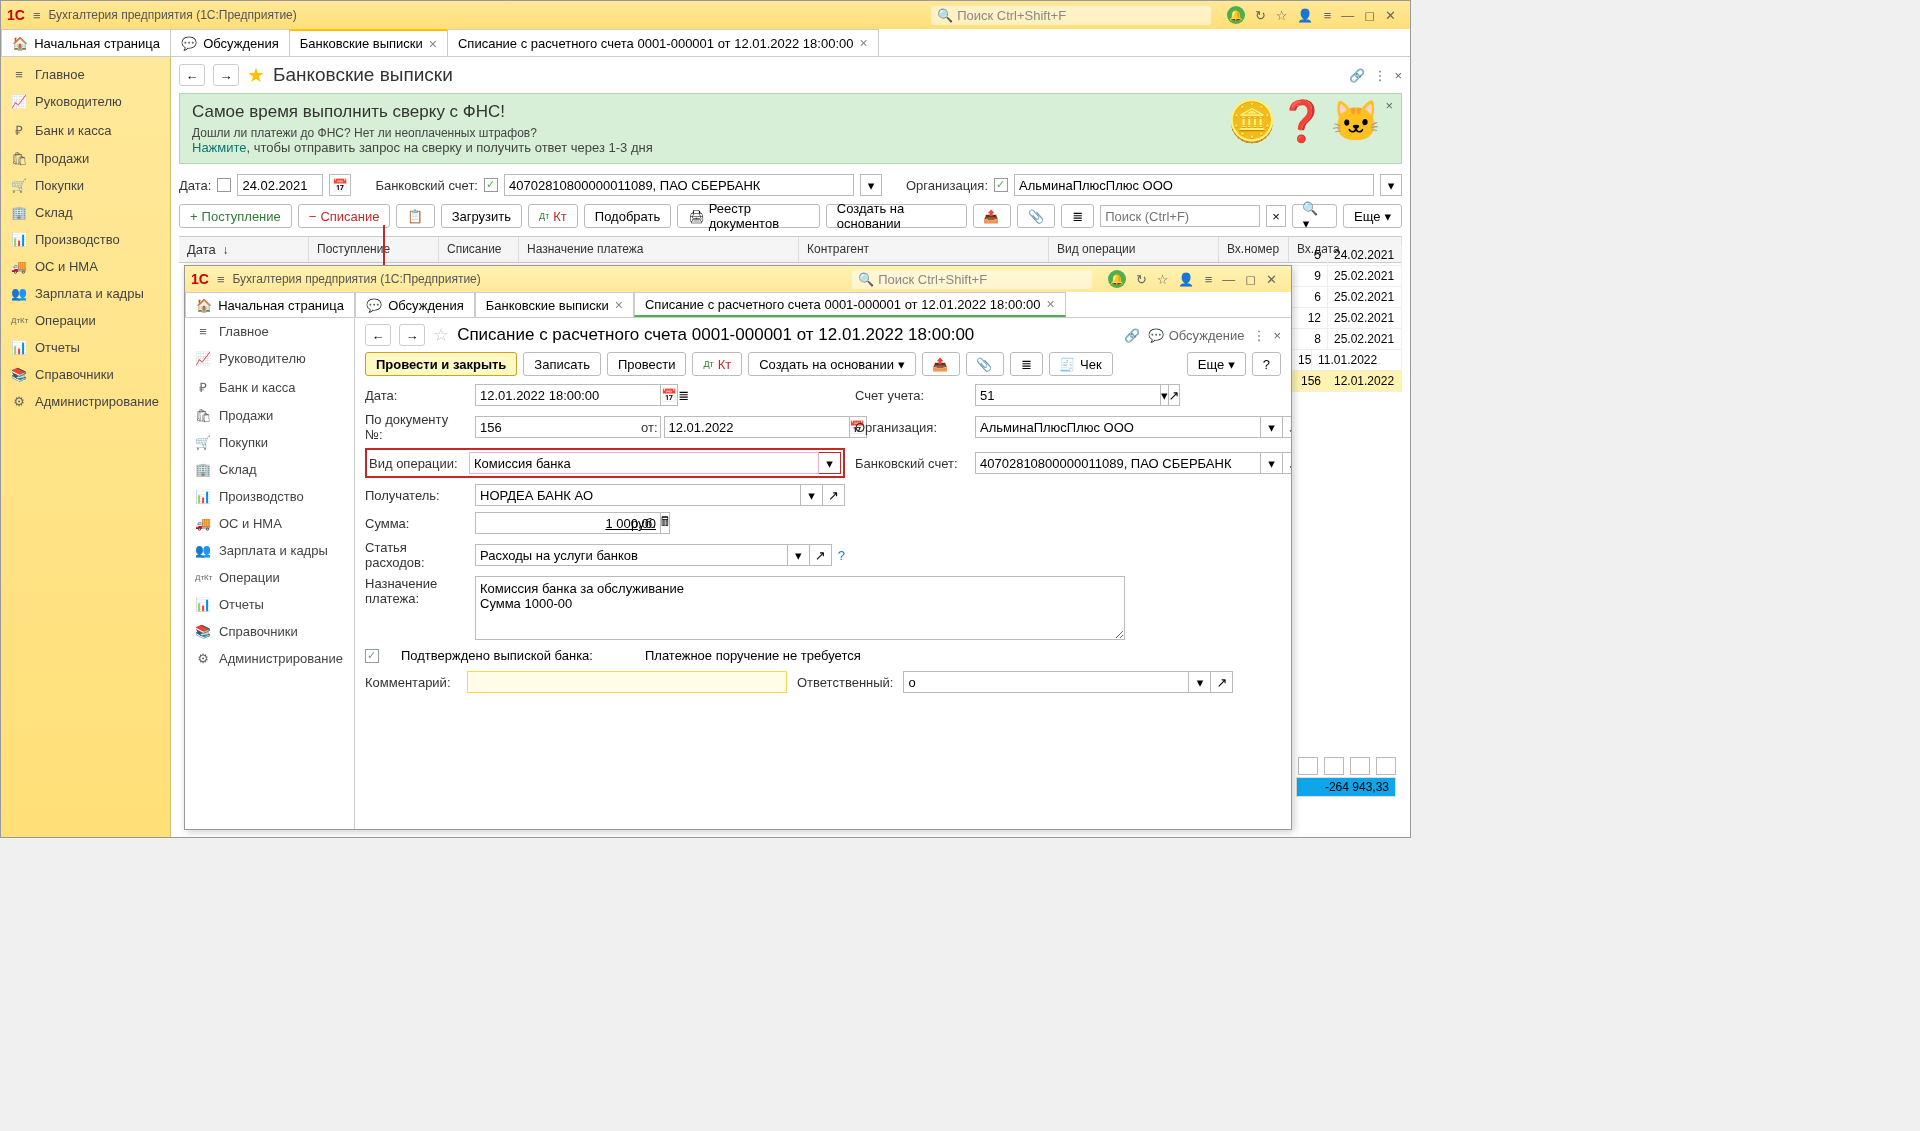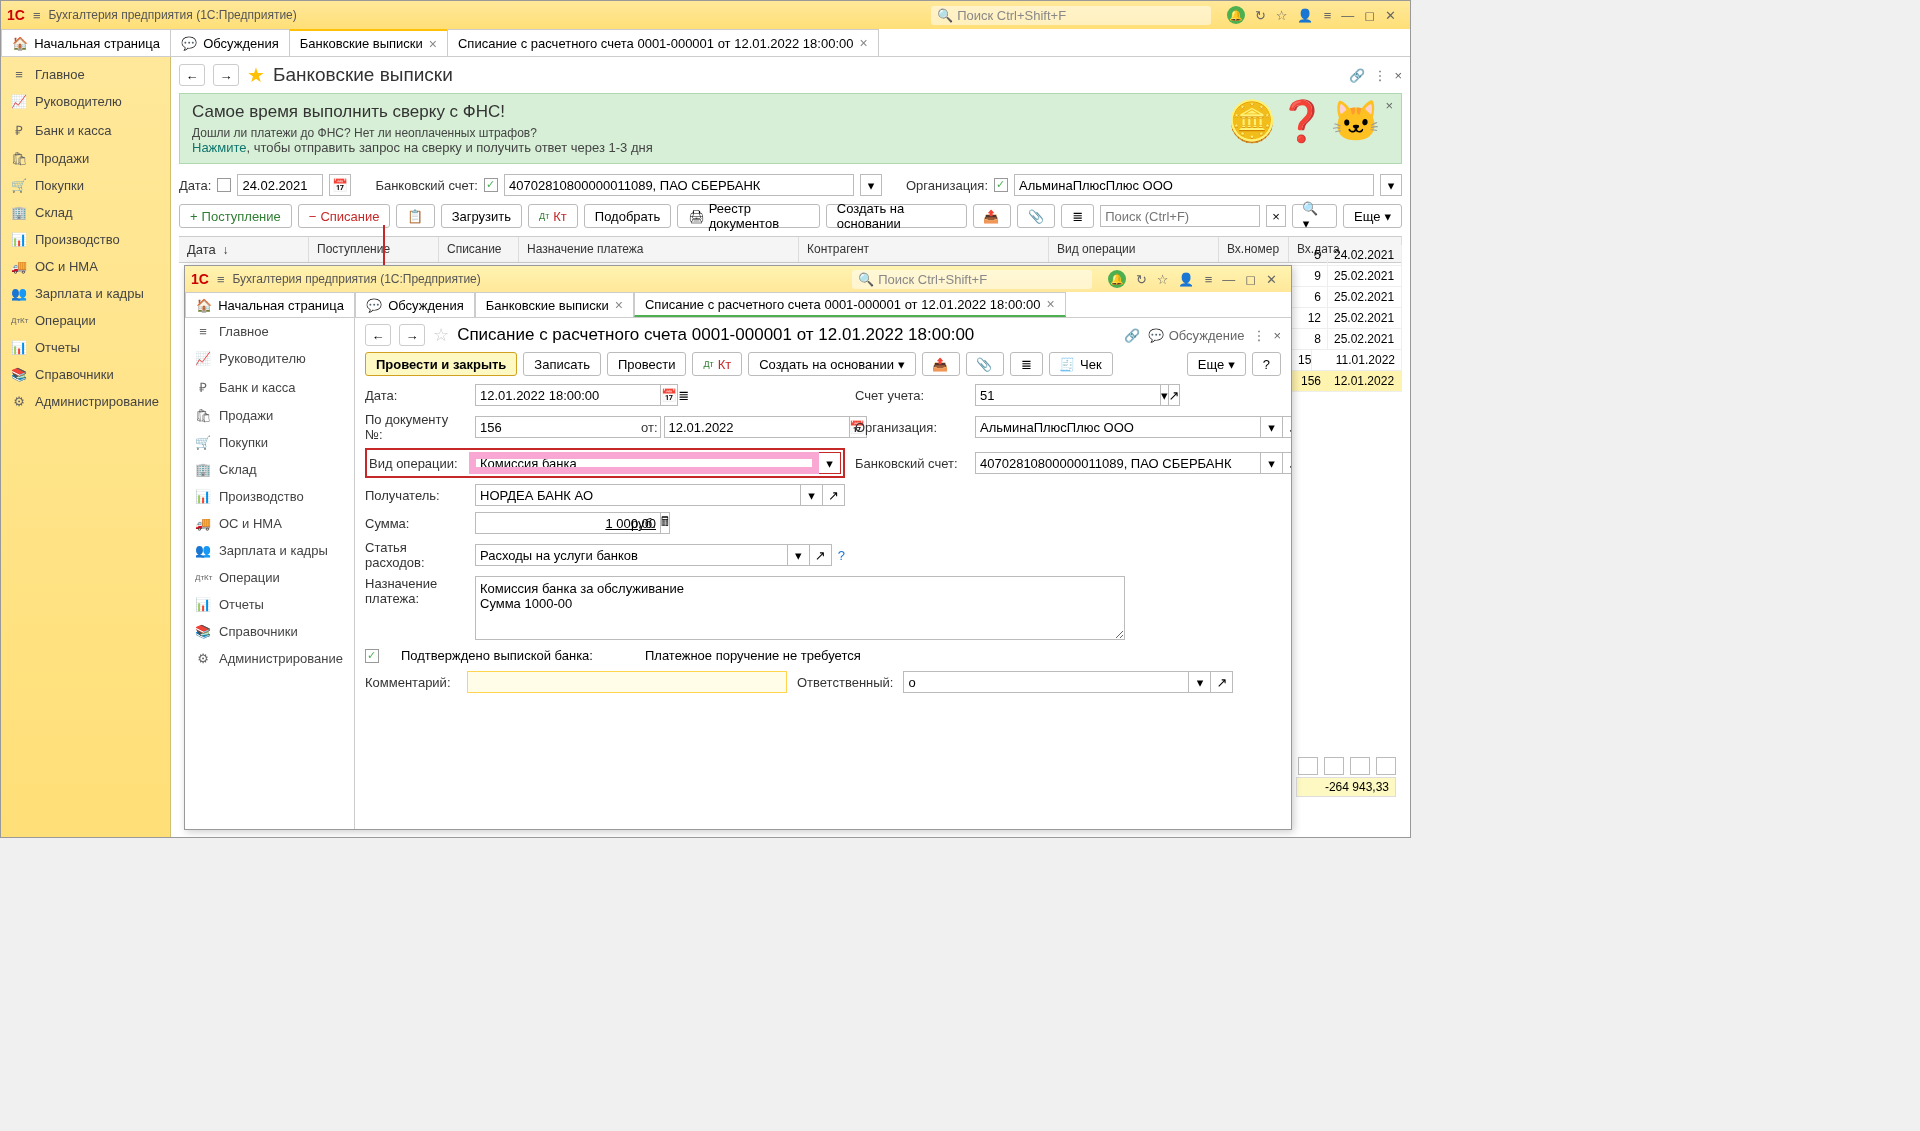--- a/index.html
+++ b/index.html
@@ -59,30 +59,30 @@
 .doc-header { display: flex; align-items: center; gap: 8px; margin-bottom: 6px; }
 .star-o { color: #ccc; font-size: 18px; }
 .doc-title { font-size: 17px; }
 .doc-toolbar { display: flex; gap: 6px; margin-bottom: 8px; flex-wrap: wrap; }
 .btn-primary { background: #fef9c3; border: 1px solid #d0a020; font-weight: bold; }
 .form-grid { display: grid; grid-template-columns: 100px 370px 110px 330px; gap: 6px 10px; align-items: center; }
 .fg-label { color: #333; }
 .field { display: flex; height: 22px; }
 .field input, .field select { flex: 1; border: 1px solid #bbb; padding: 0 4px; height: 22px; }
 .mini { width: 22px; height: 22px; border: 1px solid #bbb; border-left: none; background: #fff; display: inline-flex; align-items: center; justify-content: center; cursor: pointer; }
-.red-border input { border: 7px solid #f9a8d4; }
+.red-border input { border: 1px solid #f9a8d4; }
 .red-border .mini { border-color: #c62828; }
 .red-box { border: 2px solid #c62828; padding: 2px; }
 .textarea { width: 650px; height: 64px; border: 1px solid #bbb; padding: 4px; }
 .chk-row { display: flex; align-items: center; gap: 22px; margin: 8px 0; }
 .yellow-field input { background: #fffde7; border: 1px solid #ffd54f; }
 .table-scroll-region { position: absolute; right: 8px; top: 244px; width: 110px; height: 470px; }
 .totals-row { position: absolute; bottom: 62px; right: 14px; display: flex; gap: 6px; }
 .mini-sq { width: 20px; height: 18px; border: 1px solid #bbb; background: #fff; }
-.grand-sum { position: absolute; bottom: 40px; right: 14px; width: 100px; text-align: right; background: #fef9c3; border: 1px solid #ddd; padding: 2px 6px; font-size: 12px; }
+.grand-sum { position: absolute; bottom: 40px; right: 14px; width: 100px; text-align: right; background: #0ea5e9; border: 1px solid #ddd; padding: 2px 6px; font-size: 12px; }
 .arrow-line { position: absolute; left: 382px; top: 224px; height: 50px; width: 2px; background: #c62828; }
 .arrow-head { position: absolute; left: 377px; top: 270px; width: 0; height: 0; border-left: 6px solid transparent; border-right: 6px solid transparent; border-top: 8px solid #c62828; }
 </style>
 </head>
 <body>
 
 <div class="app">
 
   <div class="titlebar">
     <span class="logo-1c">1C</span>
@@ -272,21 +272,21 @@
         <div class="data-row">
           <div class="drc" style="width:36px">12</div>
           <div class="drc" style="flex:1;text-align:left">25.02.2021</div>
         </div>
         <div class="data-row">
           <div class="drc" style="width:36px">8</div>
           <div class="drc" style="flex:1;text-align:left">25.02.2021</div>
         </div>
         <div class="data-row">
           <div class="drc" style="width:20px">15</div>
-          <div class="drc" style="flex:1;text-align:right">11.01.2022</div>
+          <div class="drc" style="flex:1;text-align:left">11.01.2022</div>
         </div>
         <div class="data-row selected">
           <div class="drc" style="width:36px">156</div>
           <div class="drc" style="flex:1;text-align:left">12.01.2022</div>
         </div>
       </div>
   </div>
 
   <div class="totals-row">
     <span class="mini-sq"></span>

